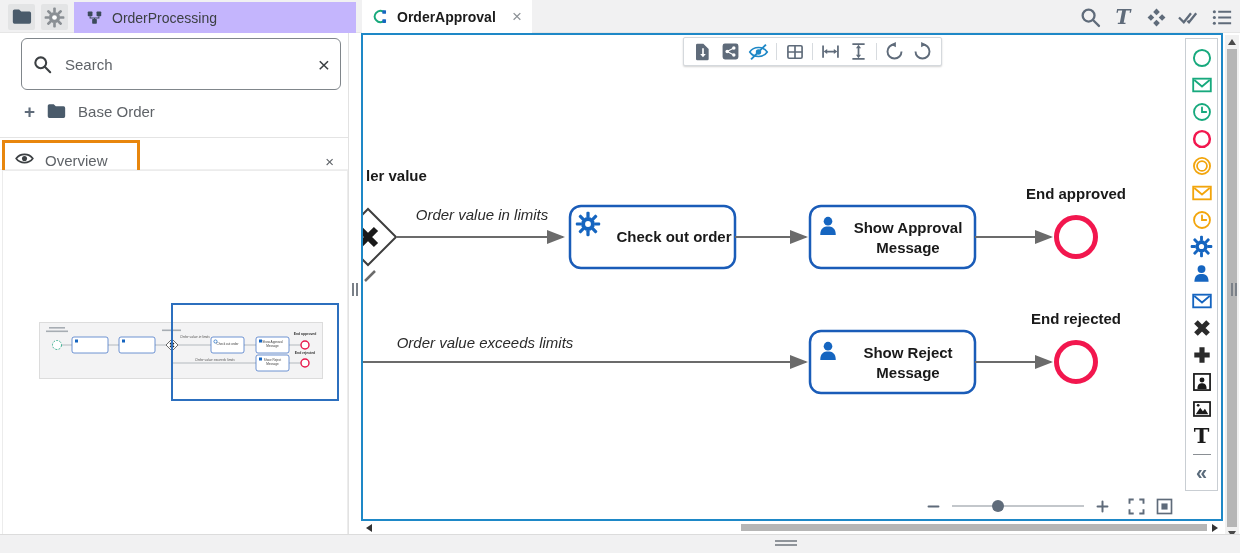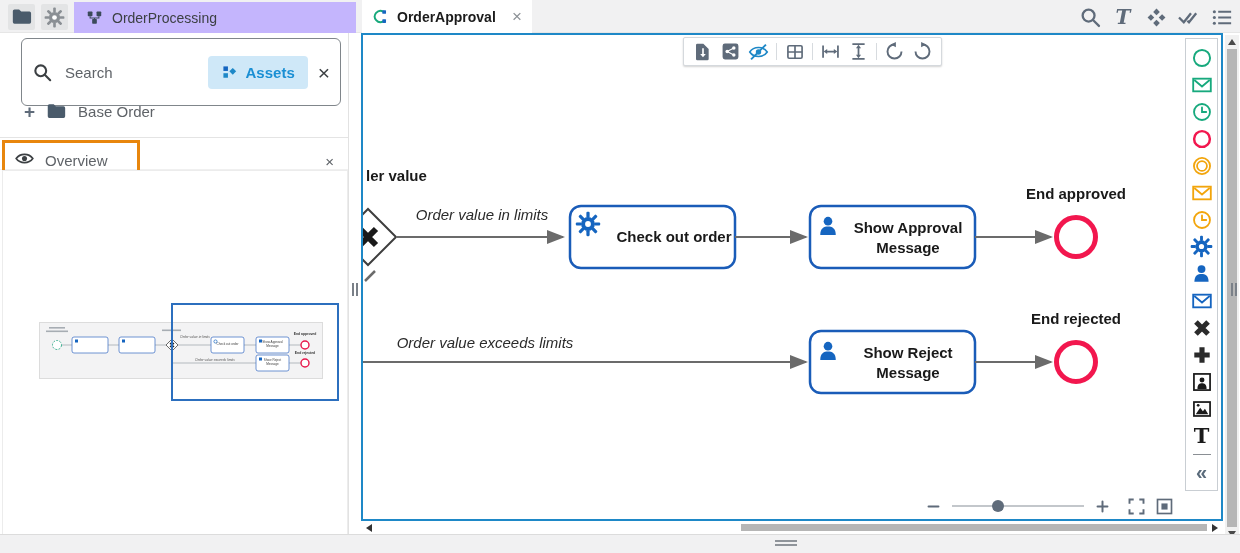--- a/index.html
+++ b/index.html
@@ -15,21 +15,21 @@
         display:flex;align-items:center;gap:9px;padding-left:12px;box-sizing:border-box;
         color:#3c4043;font-size:14px}
   .dtab{position:absolute;left:362px;top:0;width:170px;height:33px;background:#fff;
         display:flex;align-items:center;gap:8px;padding:0 10px;box-sizing:border-box;
         font-weight:bold;font-size:14px;color:#1b1b1b}
   .xglyph{color:#8d9297;font-size:17px;font-weight:normal;line-height:1;cursor:pointer}
   .hicons{position:absolute;right:6px;top:4px;height:26px;display:flex;align-items:center;gap:9px;color:#5f6b7a}
   .hic{width:24px;height:24px;display:flex;align-items:center;justify-content:center;cursor:pointer}
   .titalic{font-family:"DejaVu Serif",serif;font-style:italic;font-weight:bold;font-size:20px;color:#5f6b7a}
   
-  .searchbox{left:21px;top:38px;width:320px;height:68px;border:1.5px solid #80868b;border-radius:6px;
+  .searchbox{left:21px;top:38px;width:320px;height:52px;border:1.5px solid #80868b;border-radius:6px;
              box-sizing:border-box;display:flex;align-items:center;gap:10px;padding:0 10px;background:#fff}
   .searchbox input{border:none;outline:none;font-size:15px;flex:1;min-width:0;background:transparent;
                    font-family:"Liberation Sans",sans-serif;color:#202124}
   .searchbox input::placeholder{color:#5f6368;opacity:1}
   .assetsbtn{display:flex;align-items:center;gap:8px;background:#cfe8f8;color:#1a8fd4;font-size:15px;
              font-weight:bold;border:none;border-radius:4px;height:33px;padding:0 13px;cursor:pointer;
              font-family:"Liberation Sans",sans-serif}
   .sclose{font-size:21px;color:#3c4043;cursor:pointer;line-height:1}
   .baserow{left:24px;top:101px;display:flex;align-items:center;gap:11px;color:#5f6368;font-size:15px}
   .plusg{font-size:19px;color:#5f6b7a;font-weight:bold;cursor:pointer;line-height:1}
@@ -267,26 +267,20 @@
           <use href="#d-list"></use>
         </svg>
       </span>
   </div>
 
   <div class="abs searchbox">
     <svg viewBox="-12 -12 24 24" width="21" height="21" style="color:#3c4043">
         <use href="#d-search"></use>
       </svg>
     <input type="text" placeholder="Search" style="">
-    <button class="assetsbtn">
-      <svg viewBox="-12 -12 24 24" width="17" height="17">
-          <use href="#d-assets"></use>
-        </svg>
-      <span>Assets</span>
-    </button>
     <span class="sclose">×</span>
   </div>
 
   <div class="abs baserow">
     <span class="plusg">+</span>
     <svg viewBox="-12 -12 24 24" width="21" height="21" style="color:#4a5b6b">
         <use href="#d-folder"></use>
       </svg>
     <span>Base Order</span>
   </div>

